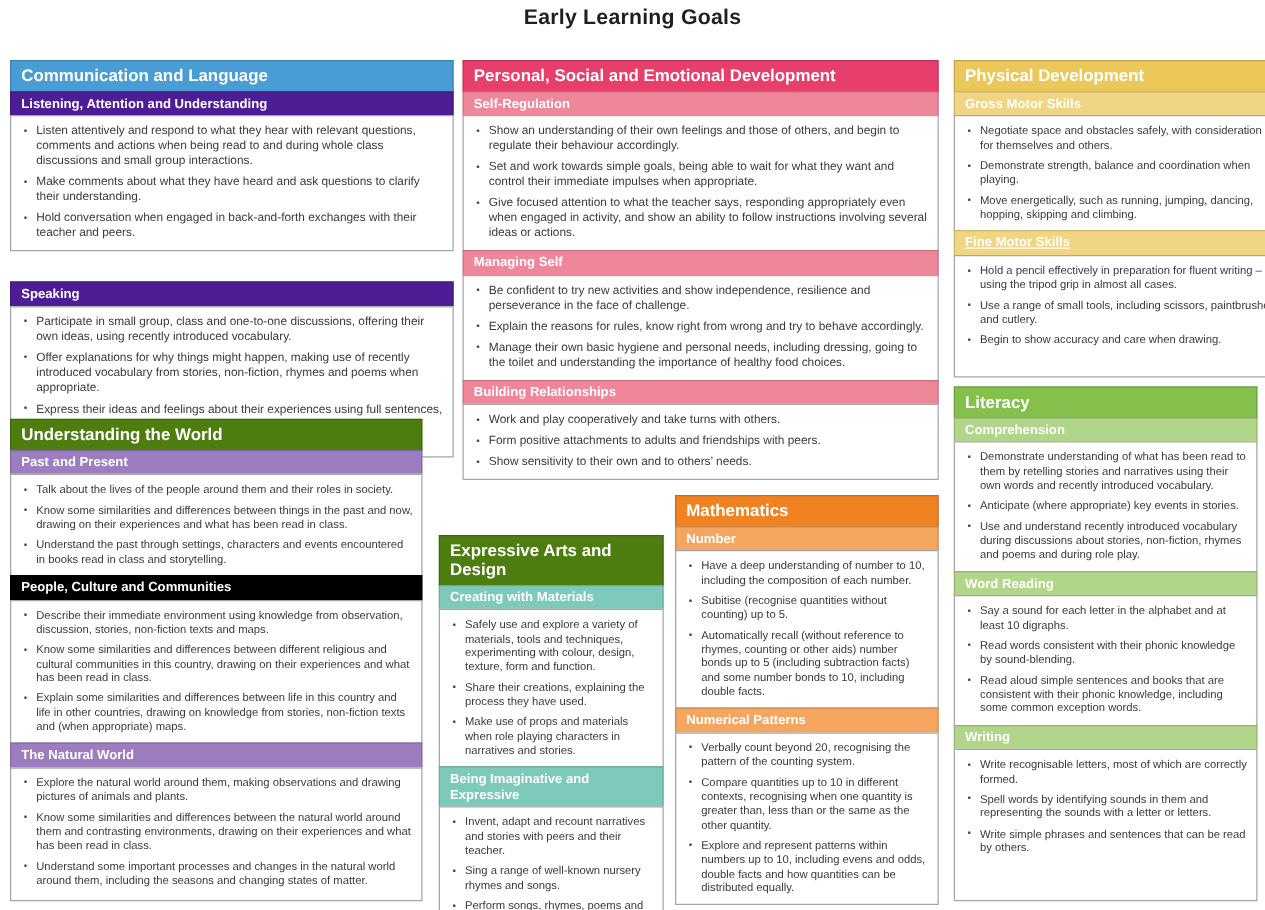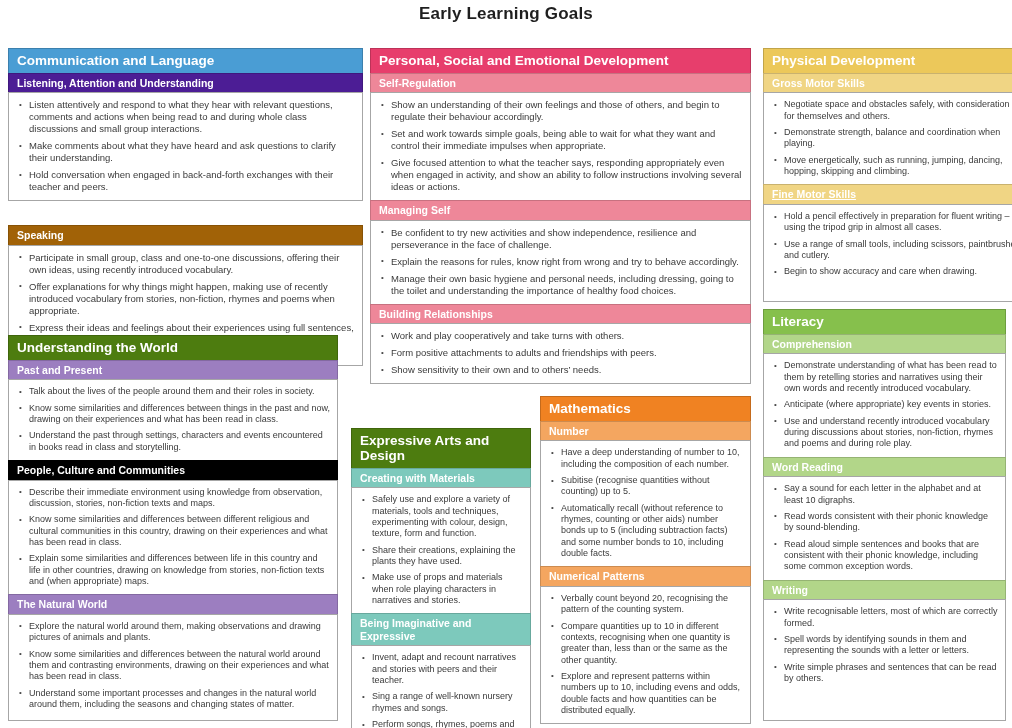--- a/index.html
+++ b/index.html
@@ -55,21 +55,21 @@
 <section class="card pos-communication-language">
       <h2 class="card-header" style="background: rgb(74, 157, 212);">Communication and Language</h2>
       <h3 class="card-subheader" style="background: #4c1d95;">Listening, Attention and Understanding</h3>
       <div class="card-body">
         <ul class="bullet-list">
           <li class="bullet-item">Listen attentively and respond to what they hear with relevant questions, comments and actions when being read to and during whole class discussions and small group interactions.</li>
           <li class="bullet-item">Make comments about what they have heard and ask questions to clarify their understanding.</li>
           <li class="bullet-item">Hold conversation when engaged in back-and-forth exchanges with their teacher and peers.</li>
         </ul>
       </div>
-      <h3 class="card-subheader" style="background: #a16207; margin-top: 24px;">Speaking</h3>
+      <h3 class="card-subheader" style="background: #4c1d95; margin-top: 24px;">Speaking</h3>
       <div class="card-body">
         <ul class="bullet-list">
           <li class="bullet-item">Participate in small group, class and one-to-one discussions, offering their own ideas, using recently introduced vocabulary.</li>
           <li class="bullet-item">Offer explanations for why things might happen, making use of recently introduced vocabulary from stories, non-fiction, rhymes and poems when appropriate.</li>
           <li class="bullet-item">Express their ideas and feelings about their experiences using full sentences, including use of past, present and future tenses and making use of conjunctions, with modelling and support from their teacher.</li>
         </ul>
       </div>
     </section>
     <section class="card pos-understanding-world">
       <h2 class="card-header" style="background: #4d7c0f;">Understanding the World</h2>
@@ -124,21 +124,21 @@
           <li class="bullet-item">Show sensitivity to their own and to others’ needs.</li>
         </ul>
       </div>
     </section>
     <section class="card pos-expressive-arts-design">
       <h2 class="card-header" style="background: #4d7c0f; margin-top: 32px;">Expressive Arts and Design</h2>
       <h3 class="card-subheader" style="background: rgb(125, 201, 188);">Creating with Materials</h3>
       <div class="card-body">
         <ul class="bullet-list">
           <li class="bullet-item">Safely use and explore a variety of materials, tools and techniques, experimenting with colour, design, texture, form and function.</li>
-          <li class="bullet-item">Share their creations, explaining the plants they have used.</li>
+          <li class="bullet-item">Share their creations, explaining the process they have used.</li>
           <li class="bullet-item">Make use of props and materials when role playing characters in narratives and stories.</li>
         </ul>
       </div>
       <h3 class="card-subheader" style="background: rgb(125, 201, 188);">Being Imaginative and Expressive</h3>
       <div class="card-body">
         <ul class="bullet-list">
           <li class="bullet-item">Invent, adapt and recount narratives and stories with peers and their teacher.</li>
           <li class="bullet-item">Sing a range of well-known nursery rhymes and songs.</li>
           <li class="bullet-item">Perform songs, rhymes, poems and stories with others, and (when appropriate) try to move in time with music.</li>
         </ul>

